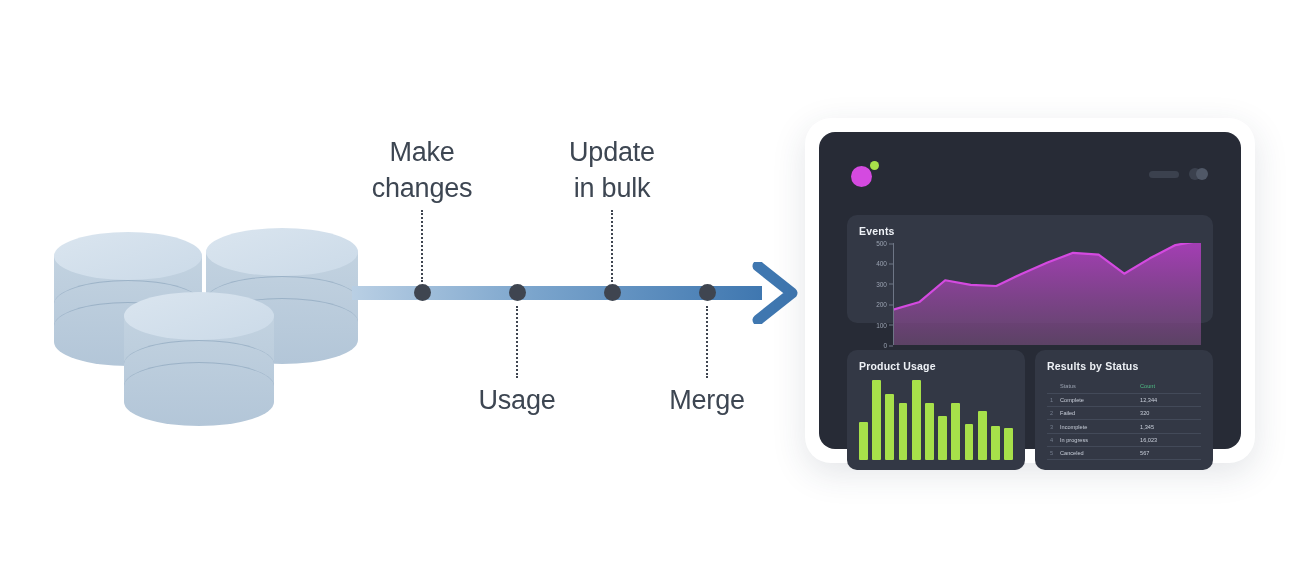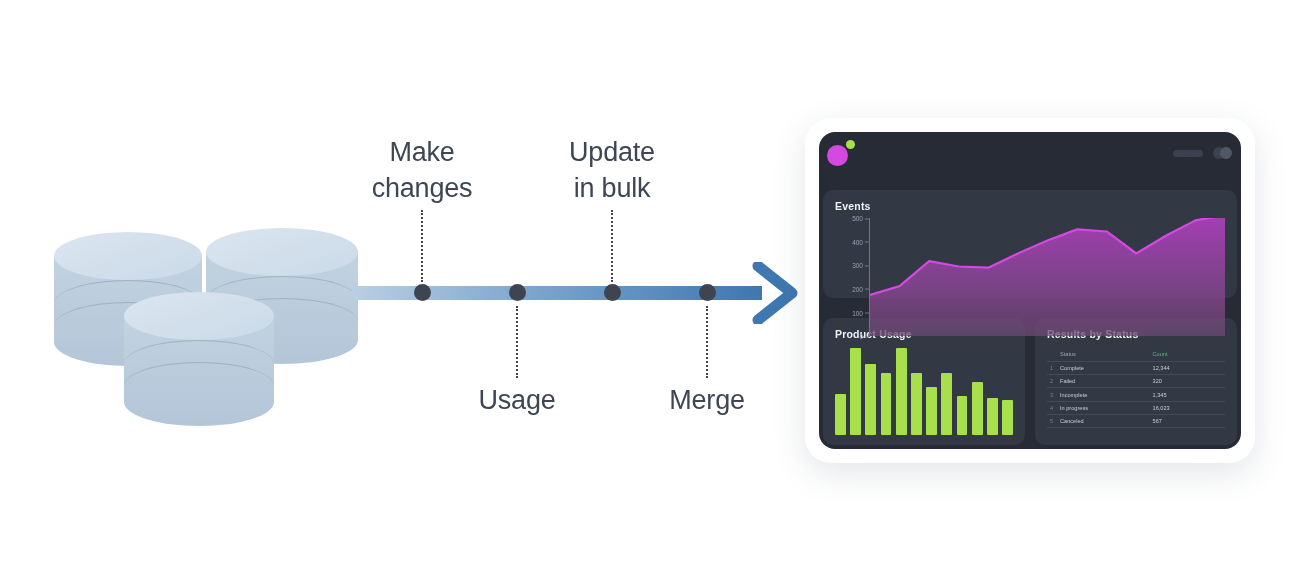--- a/index.html
+++ b/index.html
@@ -58,21 +58,21 @@
 
   
   .device {
     position: absolute; left: 805px; top: 118px; width: 450px; height: 345px;
     background: #ffffff; border-radius: 26px;
     box-shadow: 0 10px 34px rgba(40,55,80,0.13);
     padding: 14px;
   }
   .screen {
     width: 100%; height: 100%; background: #272b36; border-radius: 16px;
-    padding: 4px; display: flex; flex-direction: column; gap: 20px;
+    padding: 28px; display: flex; flex-direction: column; gap: 27px;
   }
   .topbar { height: 34px; display: flex; align-items: center; justify-content: space-between; padding: 0 4px; }
   .logo-wrap { position: relative; width: 34px; height: 28px; }
   .logo-dot-lg {
     position: absolute; left: 0; top: 6px; width: 21px; height: 21px;
     border-radius: 50%; background: #d44ae0;
   }
   .logo-dot-sm {
     position: absolute; left: 19px; top: 1px; width: 9px; height: 9px;
     border-radius: 50%; background: #a7e04a;

